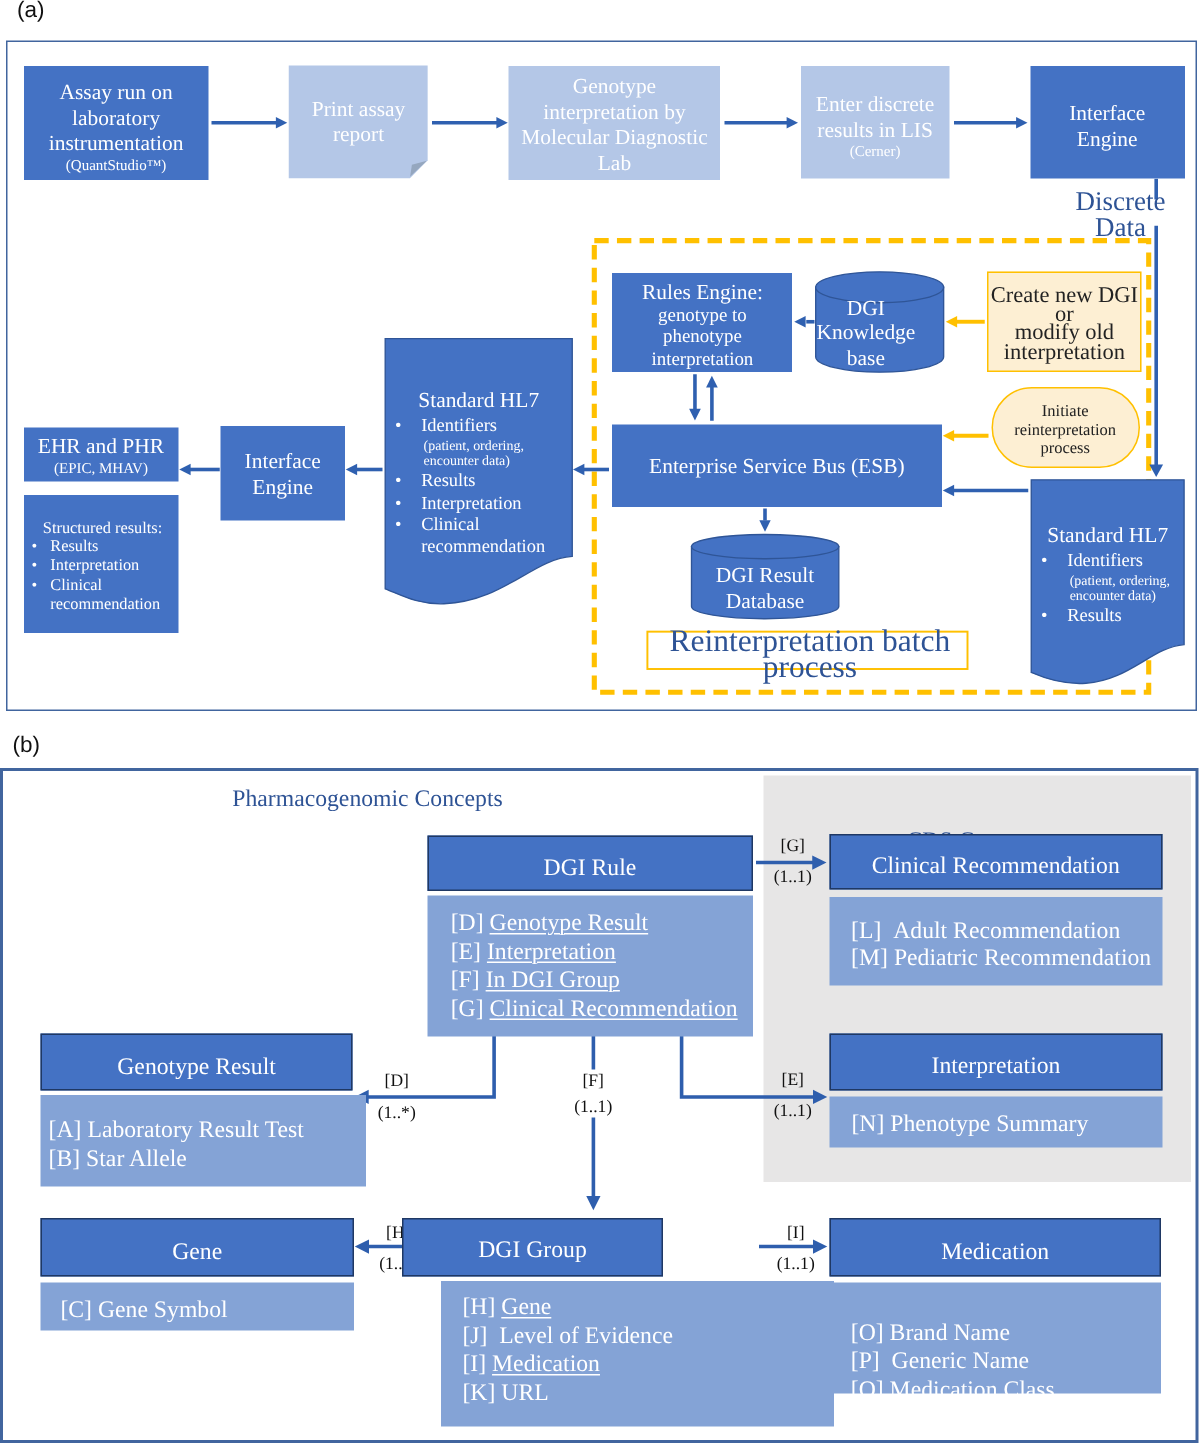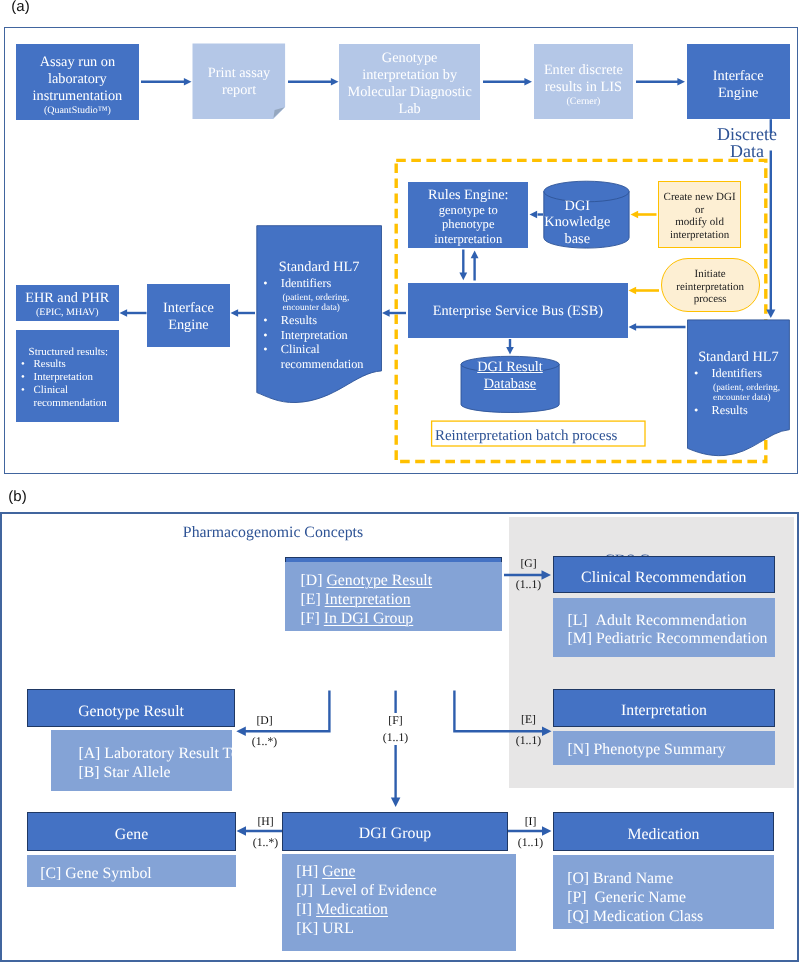--- a/index.html
+++ b/index.html
@@ -149,41 +149,41 @@
 phenotype
 interpretation</span>
 </div>
 
 <div class="tb" style="left:543.8px;top:186px;width:67px;height:62px;background:transparent;padding-top:11px;line-height:16.5px;">
   <span>DGI
 Knowledge
 base</span>
 </div>
 
-<div class="tb" style="left:658.1px;top:180.9px;width:83px;height:66.8px;background:#FDEFD3;border:1.2px solid #FFC000;color:#222;font-size:11px;line-height:12.4px;padding-top:4px;">
+<div class="tb" style="left:658.1px;top:180.9px;width:103px;height:66.8px;background:#FDEFD3;border:1.2px solid #FFC000;color:#222;font-size:15px;line-height:12.4px;padding-top:4px;">
   <span>Create new DGI or
 modify old
 interpretation</span>
 </div>
 <div class="tb" style="left:660.6px;top:258.1px;width:99.1px;height:54.1px;background:#FDEFD3;border:1.2px solid #FFC000;border-radius:27px;color:#222;font-size:11px;line-height:12.7px;padding-top:3.5px;">
   <span>Initiate
 reinterpretation
 process</span>
 </div>
 
 <div class="tb dk" style="left:407.8px;top:282.6px;width:220.2px;height:55.7px;padding-top:3px;">
   <span>Enterprise Service Bus (ESB)</span>
 </div>
 
-<div class="tb" style="left:461px;top:343px;width:98px;height:56px;background:transparent;padding-top:9.6px;line-height:16.7px;text-decoration:underline;">
+<div class="tb" style="left:461px;top:360px;width:98px;height:56px;background:transparent;padding-top:9.6px;line-height:16.7px;">
   <span>DGI Result
 Database</span>
 </div>
 
-<div class="tb" style="left:431.6px;top:421.1px;width:213.4px;height:24.9px;color:#2E5395;font-size:15px;background:transparent;align-items:flex-start;padding-left:3.3px;padding-top:5px;">
+<div class="tb" style="left:431.6px;top:421.1px;width:213.4px;height:24.9px;color:#2E5395;font-size:21px;background:transparent;align-items:flex-start;padding-left:3.3px;padding-top:5px;">
   <span>Reinterpretation batch process</span>
 </div>
 
 <div class="tb dk" style="left:16px;top:284.9px;width:102.6px;height:35.7px;padding-top:3.3px;">
   <span>EHR and PHR</span>
   <span class="sub">(EPIC, MHAV)</span>
 </div>
 <div class="tb dk" style="left:147.4px;top:284px;width:82.2px;height:63px;padding-top:2.4px;">
   <span>Interface
 Engine</span>
@@ -240,21 +240,21 @@
         <span class="blbul" style="width:12.6px;flex:0 0 12.6px;">•</span>
         <span class="bltxt">Clinical
 recommendation</span>
       </div>
 </div>
 
 <div class="plabel" style="left:8.3px;top:488.3px;font-size:15px;">(b)</div>
 <div class="panel" style="left:0.4px;top:512.4px;width:798.5px;height:449.2px;border-width:2.2px;"></div>
 <div style="position:absolute;left:509.4px;top:517.2px;width:284.6px;height:271.2px;background:#E7E6E6;"></div>
 
-<div class="bheading" style="left:156px;top:524px;width:234px;">Pharmacogenomic Concepts</div>
+<div class="bheading" style="left:128px;top:524px;width:234px;">Pharmacogenomic Concepts</div>
 <div class="bheading" style="left:570px;top:552px;width:162px;">CDS Concepts</div>
 
 <svg class="ov" viewBox="0 0 800 962">
   <defs>
     <marker id="bh" markerWidth="10" markerHeight="9" refX="9.5" refY="4.5" orient="auto" markerUnits="userSpaceOnUse">
       <path d="M0,0.2 L9.5,4.5 L0,8.8 L2.2,4.5 Z" fill="#2E5EAD"></path>
     </marker>
   </defs>
 
   <line x1="504" y1="575" x2="543" y2="575" stroke="#2E5EAD" stroke-width="2.4"></line>
@@ -286,52 +286,52 @@
 <div class="rlab" style="left:378px;top:714.5px;width:35px;">[F]</div>
 <div class="rlab" style="left:378px;top:731.5px;width:35px;">(1..1)</div>
 <div class="rlab" style="left:248px;top:815.6px;width:35px;">[H]</div>
 <div class="rlab" style="left:248px;top:836.8px;width:35px;">(1..*)</div>
 <div class="rlab" style="left:513px;top:815.6px;width:35px;">[I]</div>
 <div class="rlab" style="left:513px;top:836.8px;width:35px;">(1..1)</div>
 
 <div class="ehead" style="left:284.7px;top:556.9px;width:217.2px;height:36.9px;">
   <span>DGI Rule</span>
 </div>
-<div class="ebody" style="left:284.7px;top:562px;width:217.2px;height:69px;padding-left:15.8px;">
+<div class="ebody" style="left:284.7px;top:597px;width:217.2px;height:94px;padding-left:15.8px;">
   <span class="arowlist"><span class="arow"><span class="atag">[D]&nbsp;</span><span class="u">Genotype Result</span></span><span class="arow"><span class="atag">[E]&nbsp;</span><span class="u">Interpretation</span></span><span class="arow"><span class="atag">[F]&nbsp;</span><span class="u">In DGI Group</span></span><span class="arow"><span class="atag">[G]&nbsp;</span><span class="u">Clinical Recommendation</span></span></span>
 </div>
 <div class="ehead" style="left:552.8px;top:556.3px;width:222.0px;height:37.2px;">
   <span>Clinical Recommendation</span>
 </div>
 <div class="ebody" style="left:552.8px;top:598.4px;width:222.0px;height:59px;padding-left:14.6px;padding-top:13.2px;">
   <span class="arowlist"><span class="arow"><span class="atag">[L]&nbsp;&nbsp;</span><span>Adult Recommendation</span></span><span class="arow"><span class="atag">[M]&nbsp;</span><span>Pediatric Recommendation</span></span></span>
 </div>
 <div class="ehead" style="left:553.0px;top:689.1px;width:222.0px;height:38.0px;">
   <span>Interpretation</span>
 </div>
 <div class="ebody" style="left:553.0px;top:731.1px;width:222.0px;height:34px;padding-left:14.6px;padding-top:10.2px;">
   <span class="arowlist"><span class="arow"><span class="atag">[N]&nbsp;</span><span>Phenotype Summary</span></span></span>
 </div>
 <div class="ehead" style="left:27.4px;top:689.1px;width:207.3px;height:38.4px;">
   <span>Genotype Result</span>
 </div>
-<div class="ebody" style="left:27.4px;top:730.1px;width:181px;height:60.9px;padding-left:27px;padding-top:14.5px;margin-left:24px;">
+<div class="ebody" style="left:27.4px;top:730.1px;width:217px;height:60.9px;padding-left:5px;padding-top:14.5px;">
   <span class="arowlist"><span class="arow"><span class="atag">[A]&nbsp;</span><span>Laboratory Result Test</span></span><span class="arow"><span class="atag">[B]&nbsp;</span><span>Star Allele</span></span></span>
 </div>
 <div class="ehead" style="left:27.2px;top:812.3px;width:208.6px;height:38.8px;">
   <span>Gene</span>
 </div>
 <div class="ebody" style="left:27.2px;top:855.2px;width:208.6px;height:32.2px;padding-left:13.1px;padding-top:10.3px;">
   <span class="arowlist"><span class="arow"><span class="atag">[C]&nbsp;</span><span>Gene Symbol</span></span></span>
 </div>
-<div class="ehead" style="left:282px;top:811.8px;width:226px;height:38.8px;font-family:Liberation Serif, serif;">
+<div class="ehead" style="left:268px;top:811.8px;width:174px;height:38.8px;font-family:Liberation Serif, serif;">
   <span>DGI Group</span>
 </div>
-<div class="ebody" style="left:282px;top:854.0px;width:234px;height:96.9px;padding-left:14.3px;padding-top:9.0px;">
+<div class="ebody" style="left:294px;top:854.0px;width:262px;height:96.9px;padding-left:14.3px;padding-top:9.0px;">
   <span class="arowlist"><span class="arow"><span class="atag">[H]&nbsp;</span><span class="u">Gene</span></span><span class="arow"><span class="atag">[J]&nbsp;&nbsp;</span><span>Level of Evidence</span></span><span class="arow"><span class="atag">[I]&nbsp;</span><span class="u">Medication</span></span><span class="arow"><span class="atag">[K]&nbsp;</span><span>URL</span></span></span>
 </div>
 <div class="ehead" style="left:552.6px;top:811.9px;width:221.8px;height:39.6px;">
   <span>Medication</span>
 </div>
-<div class="ebody" style="left:552.6px;top:854.9px;width:221.8px;height:74.6px;padding-left:14.6px;padding-top:15px;">
+<div class="ebody" style="left:552.6px;top:854.9px;width:221.8px;height:74.6px;padding-left:14.6px;padding-top:25px;">
   <span class="arowlist"><span class="arow"><span class="atag">[O]&nbsp;</span><span>Brand Name</span></span><span class="arow"><span class="atag">[P]&nbsp;&nbsp;</span><span>Generic Name</span></span><span class="arow"><span class="atag">[Q]&nbsp;</span><span>Medication Class</span></span></span>
 </div>
 </div>
 
 </body></html>

